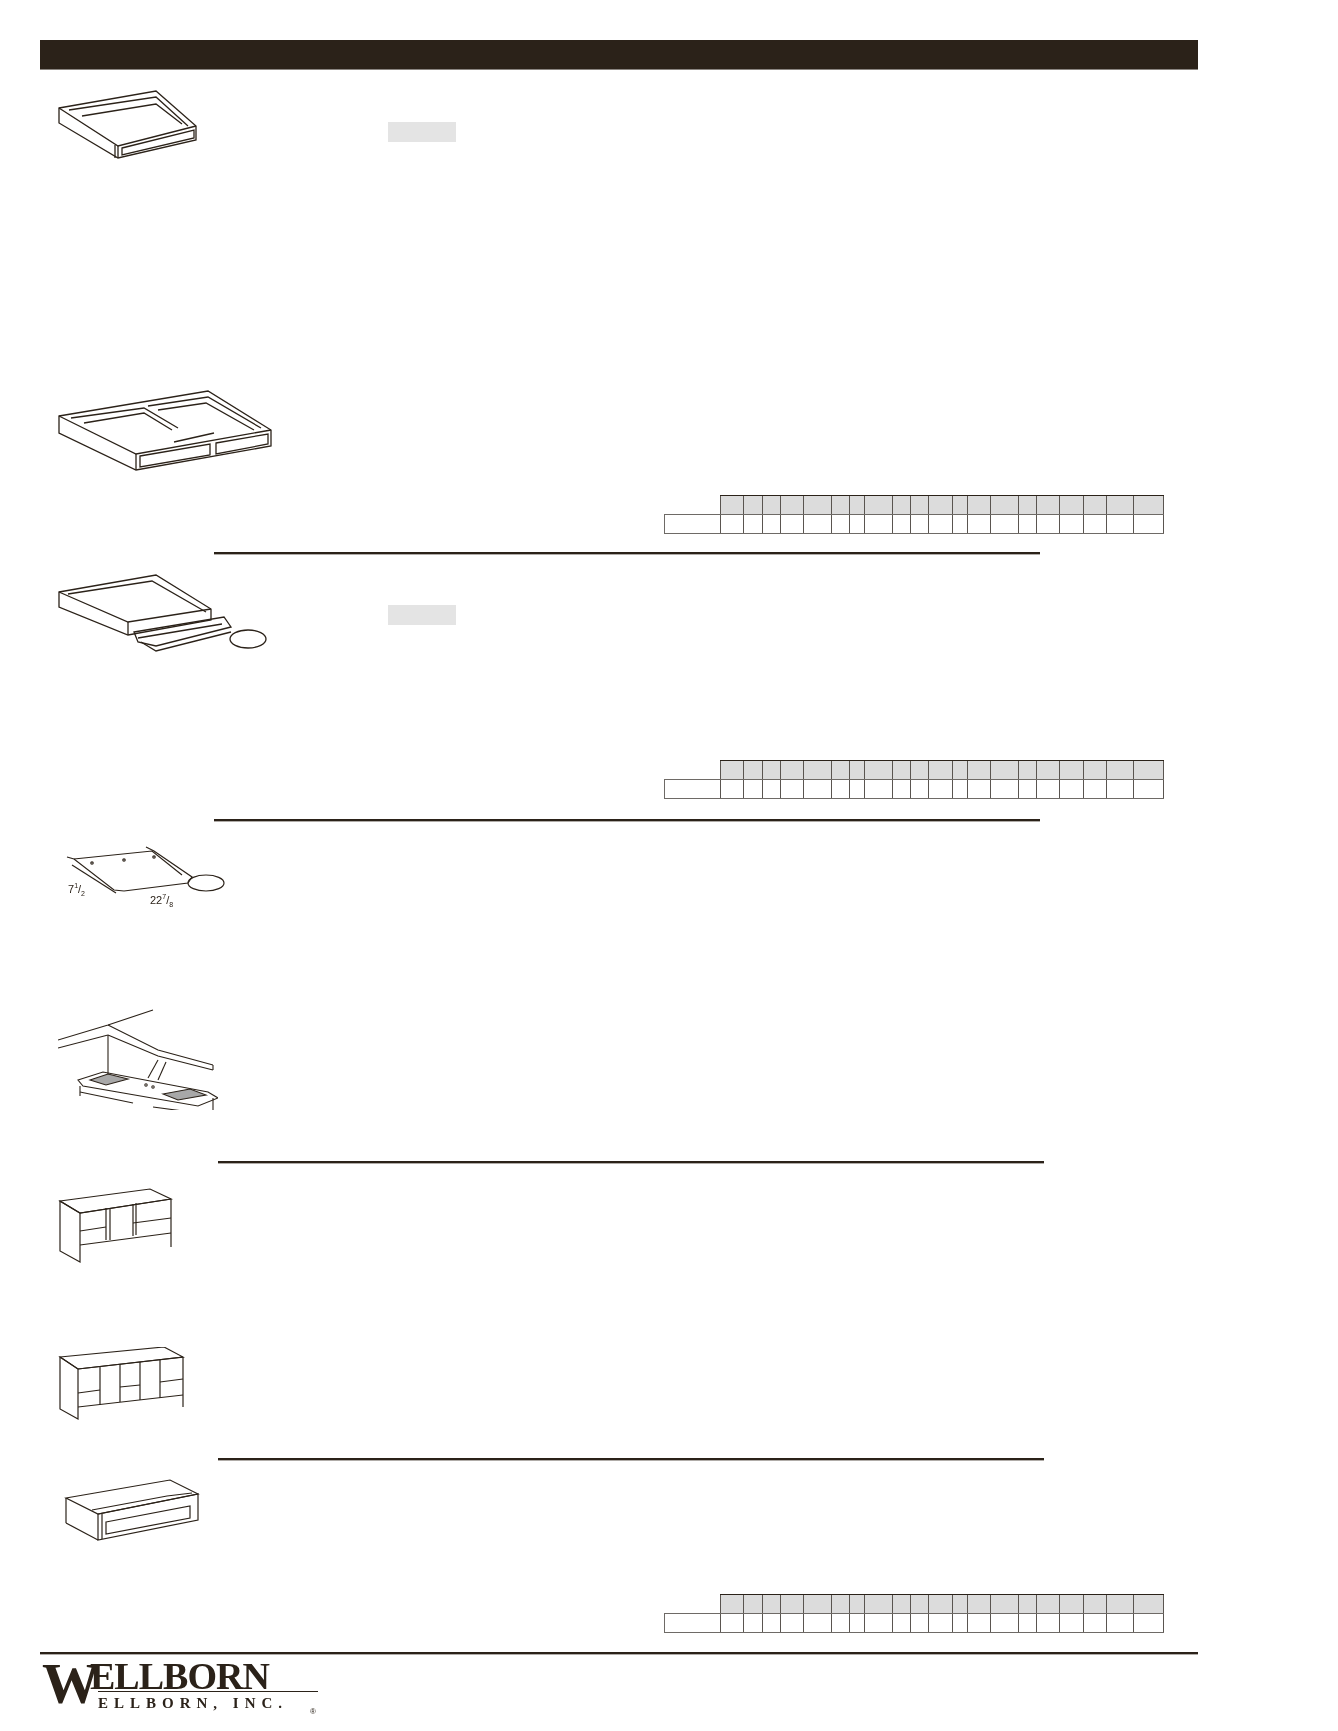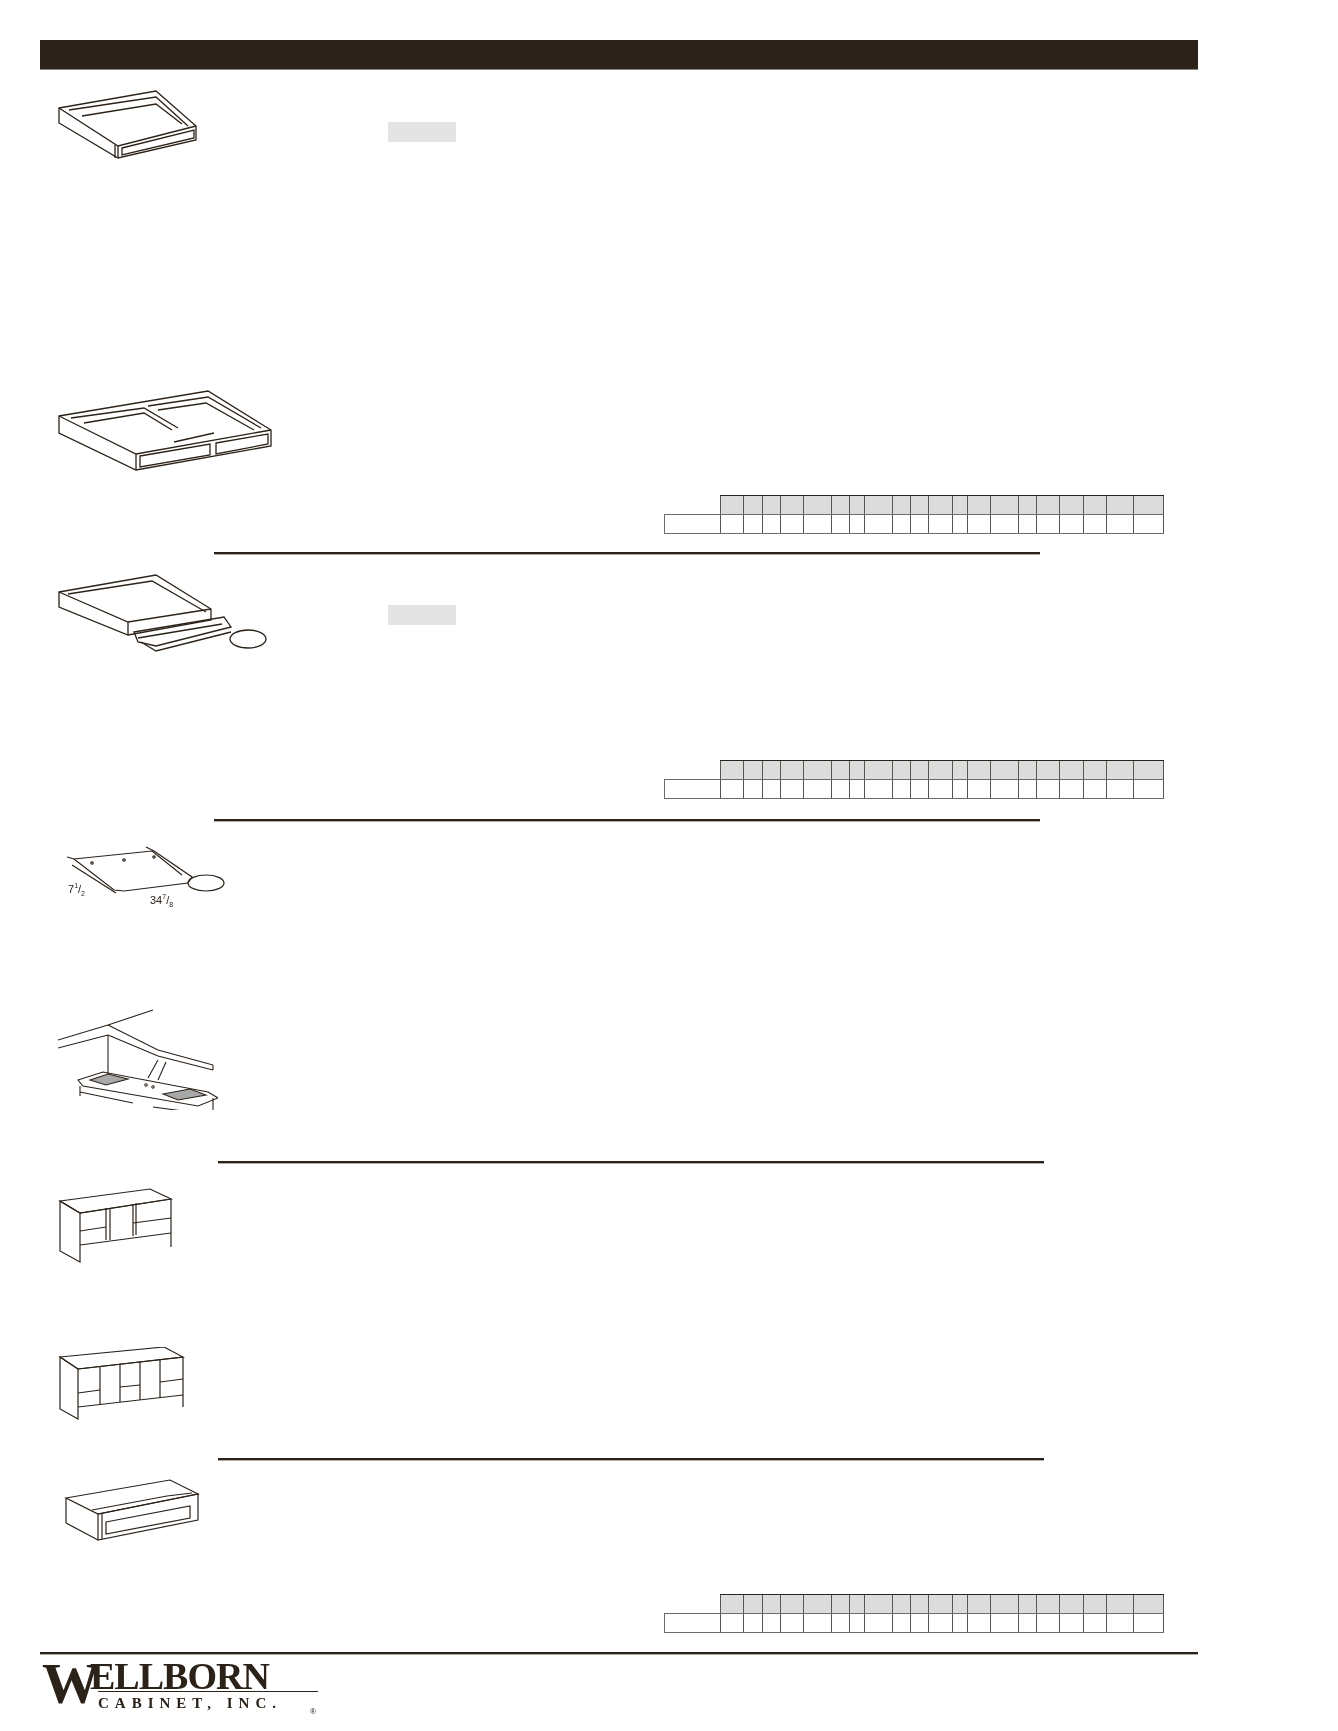--- a/index.html
+++ b/index.html
@@ -195,21 +195,21 @@
       <ellipse cx="142" cy="38" rx="18" ry="8"></ellipse>
       <circle cx="28" cy="18" r="1.2"></circle>
       <circle cx="60" cy="15" r="1.2"></circle>
       <circle cx="90" cy="12" r="1.2"></circle>
     </g>
   </svg>
   <span class="dim" style="left:4px; top:37px;">
     <span>7</span><sup>1</sup>/<sub>2</sub>
   </span>
   <span class="dim" style="left:86px; top:48px;">
-    <span>34</span><sup>7</sup>/<sub>8</sub>
+    <span>22</span><sup>7</sup>/<sub>8</sub>
   </span>
 </div>
 
 <div class="abs drawing" style="left:58px; top:1000px;">
   <svg width="160" height="110" viewBox="0 0 160 110">
     <g fill="none" stroke="#2b2219" stroke-width="1.1">
       <polyline points="0,40 50,25 95,10"></polyline>
       <polyline points="0,48 50,35"></polyline>
       <polyline points="50,25 100,50 155,65"></polyline>
       <polyline points="50,35 100,56 155,70"></polyline>
@@ -332,15 +332,15 @@
     <div class="cell" style="width:31px"></div>
   </div>
 </div>
 
 <div class="abs rule" style="left:40px; top:1652px; width:1158px;"></div>
 
 <div class="abs logo">
   <span class="logo-main logo-w">W</span>
   <span class="logo-main logo-rest">ELLBORN</span>
   <div class="logo-line"></div>
-  <span class="logo-sub">CABINET, INC.</span>
+  <span class="logo-sub">ELLBORN, INC.</span>
   <span class="logo-reg">®</span>
 </div>
 
 </body></html>

